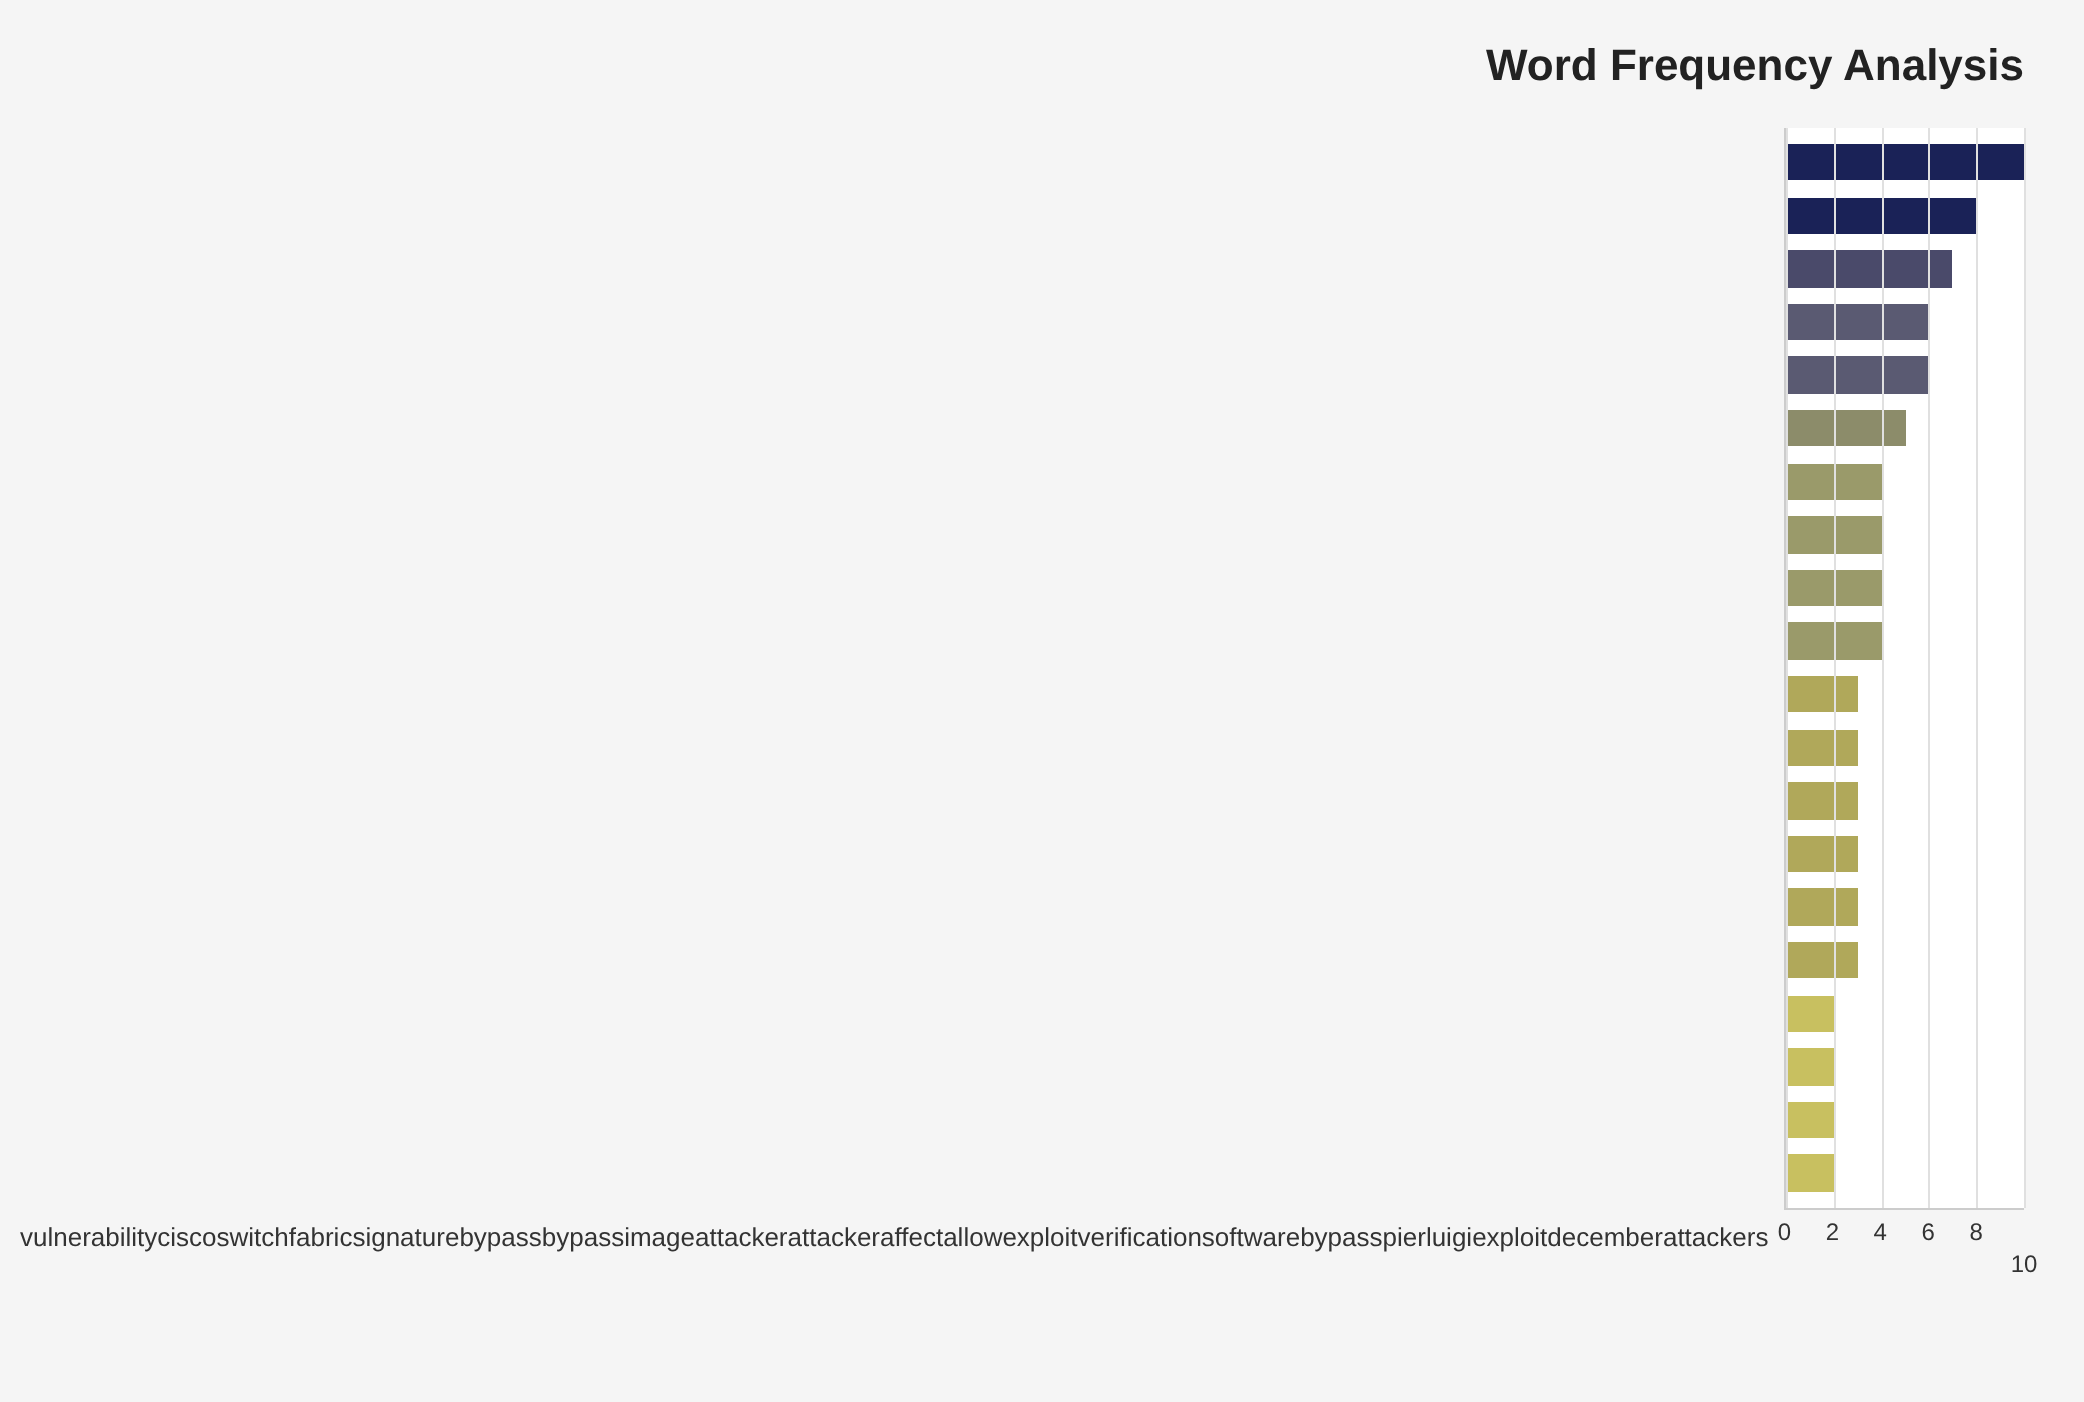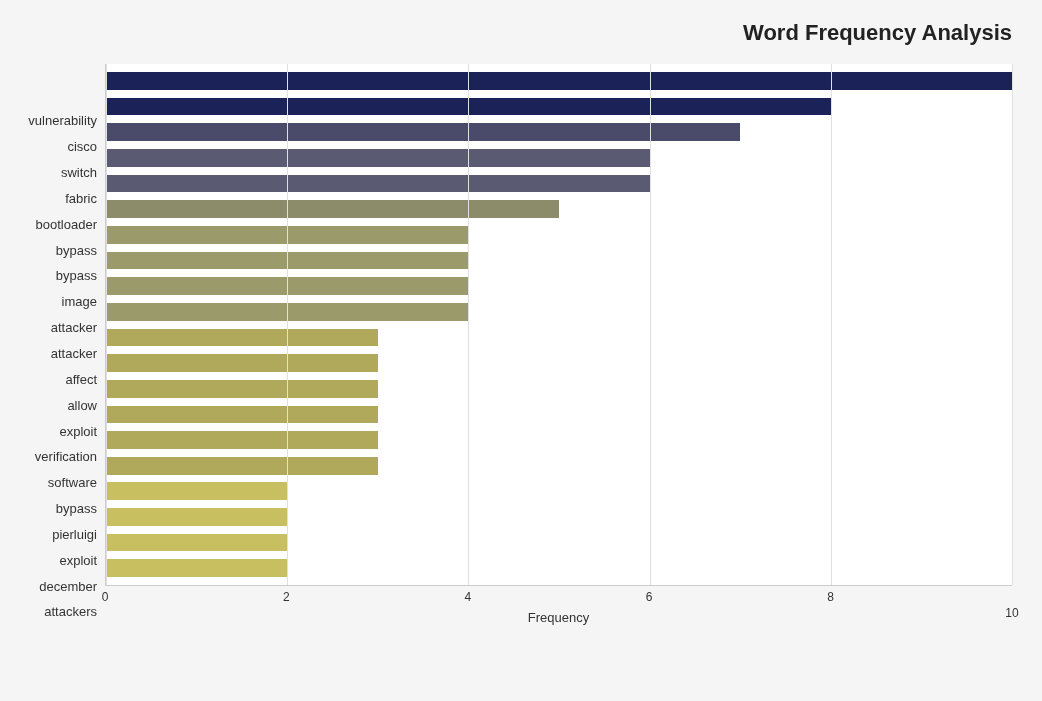--- a/index.html
+++ b/index.html
@@ -27,21 +27,21 @@
       margin-bottom: 18px;
     }
     .chart-area {
       display: flex;
       flex-direction: row;
       width: 100%;
       height: calc(100% - 60px);
     }
     .y-labels {
       display: flex;
-      flex-direction: column;
+      flex-direction: row;
       justify-content: space-around;
       align-items: flex-end;
       padding-right: 8px;
       min-width: 95px;
       margin-top: 44px;
     }
     .y-label {
       font-size: 13px;
       color: #333;
       line-height: 1;
@@ -109,21 +109,21 @@
 <body>
 
 <div class="chart-container">
   <div class="chart-title">Word Frequency Analysis</div>
   <div class="chart-area">
     <div class="y-labels" id="y-labels">
         <div class="y-label">vulnerability</div>
         <div class="y-label">cisco</div>
         <div class="y-label">switch</div>
         <div class="y-label">fabric</div>
-        <div class="y-label">bootloader</div>
+        <div class="y-label">signature</div>
         <div class="y-label">bypass</div>
         <div class="y-label">bypass</div>
         <div class="y-label">image</div>
         <div class="y-label">attacker</div>
         <div class="y-label">attacker</div>
         <div class="y-label">affect</div>
         <div class="y-label">allow</div>
         <div class="y-label">exploit</div>
         <div class="y-label">verification</div>
         <div class="y-label">software</div>
@@ -207,16 +207,15 @@
           <div class="grid-line" style="left: 100%;"></div>
         </div>
       <div class="x-axis" id="x-axis" style="position: relative; height: 20px;">
           <div class="x-label" style="position: absolute; left: calc(0% - 10px);">0</div>
           <div class="x-label" style="position: absolute; left: calc(20% - 10px);">2</div>
           <div class="x-label" style="position: absolute; left: calc(40% - 10px);">4</div>
           <div class="x-label" style="position: absolute; left: calc(60% - 10px);">6</div>
           <div class="x-label" style="position: absolute; left: calc(80% - 10px);">8</div>
           <div class="x-label" style="position: absolute; left: calc(100% - 10px); margin-top: 16px;">10</div>
         </div>
-      <div class="x-axis-title">Frequency</div>
     </div>
   </div>
 </div>
 
 </body></html>

